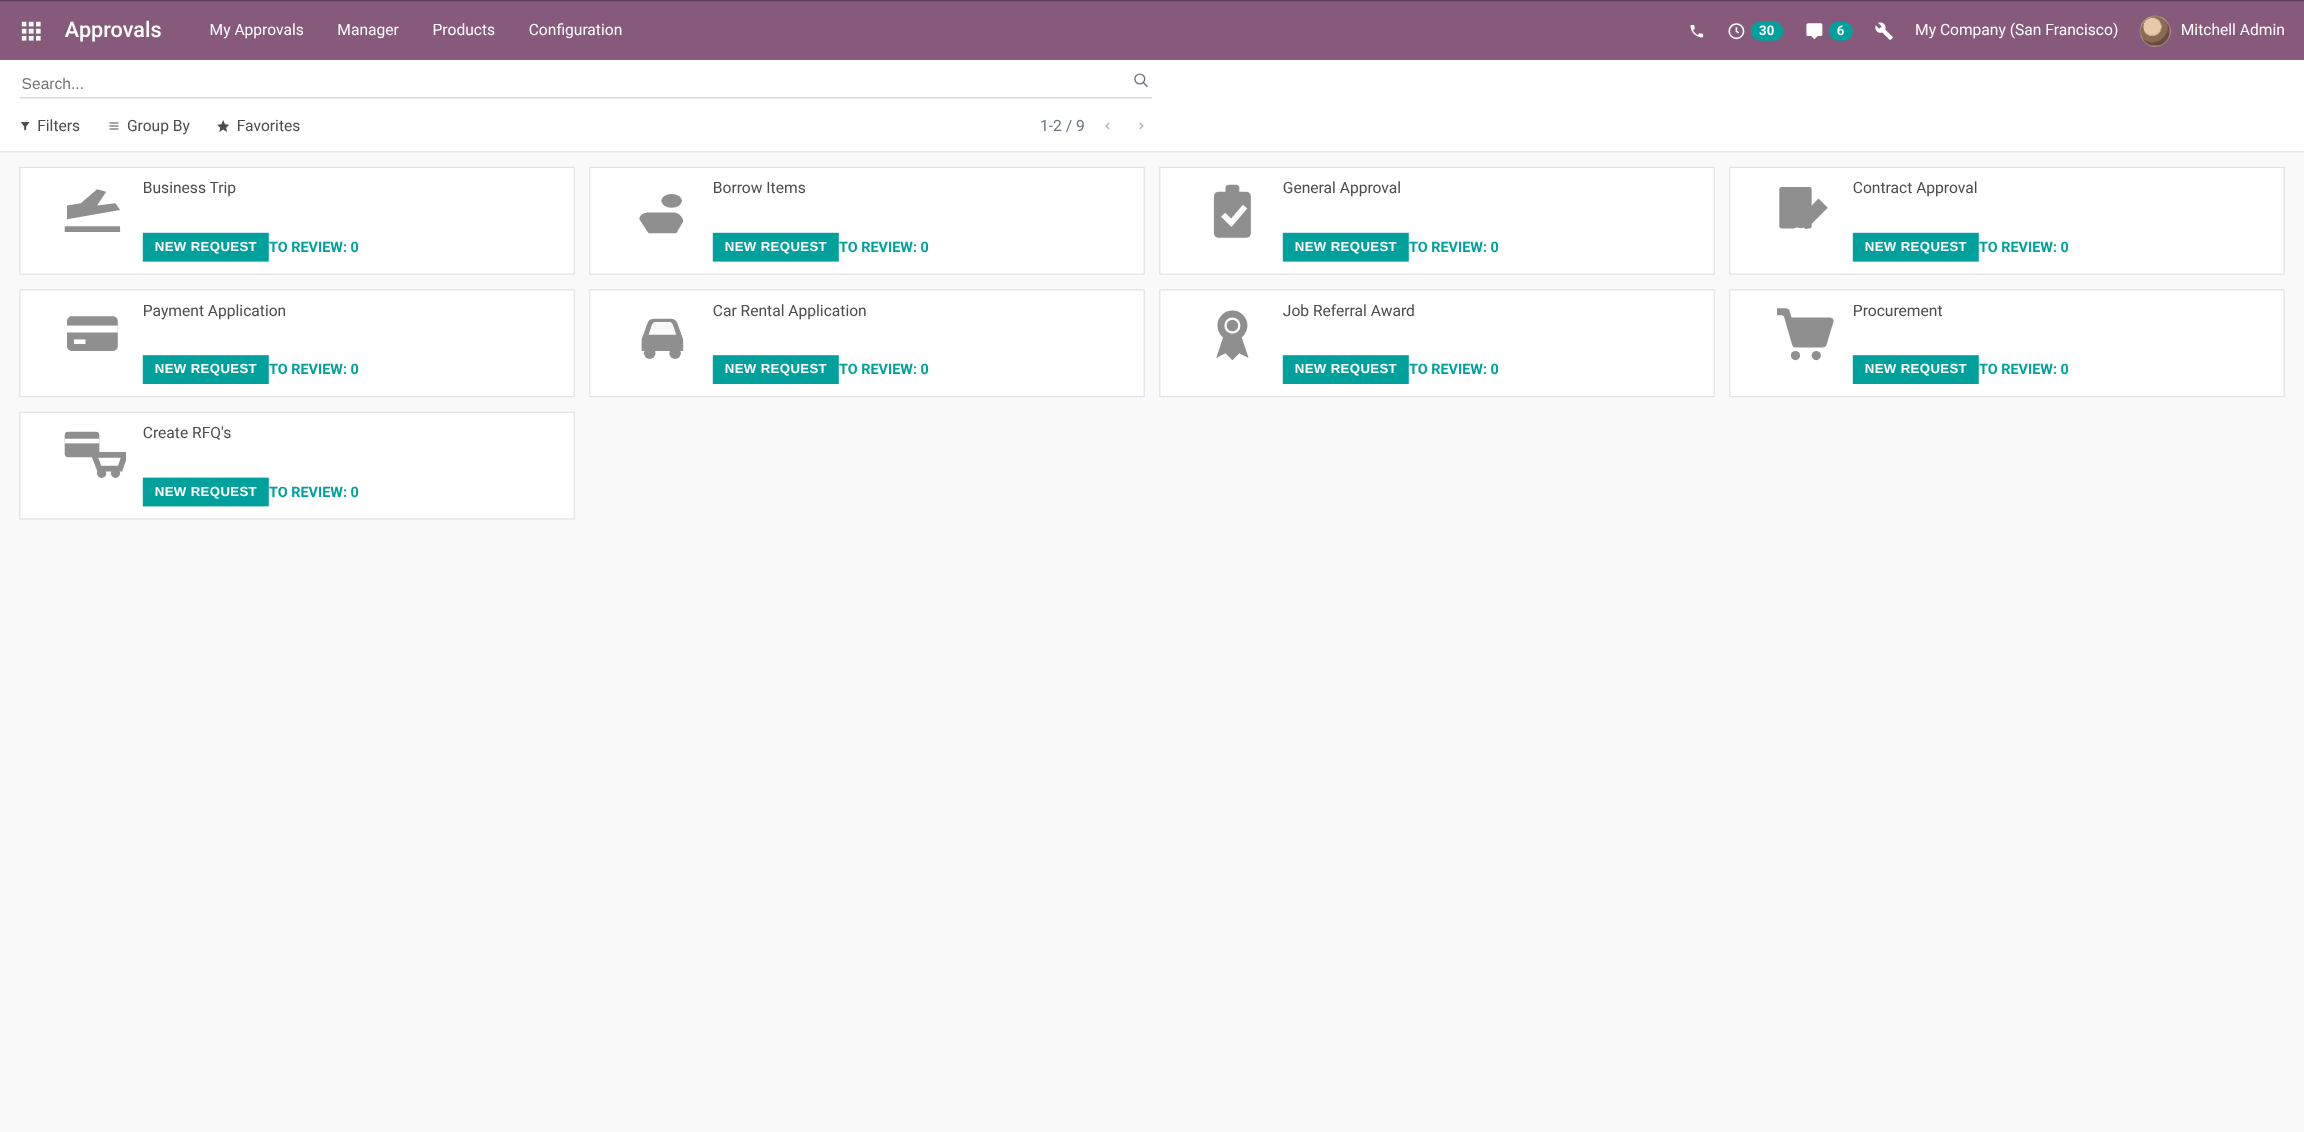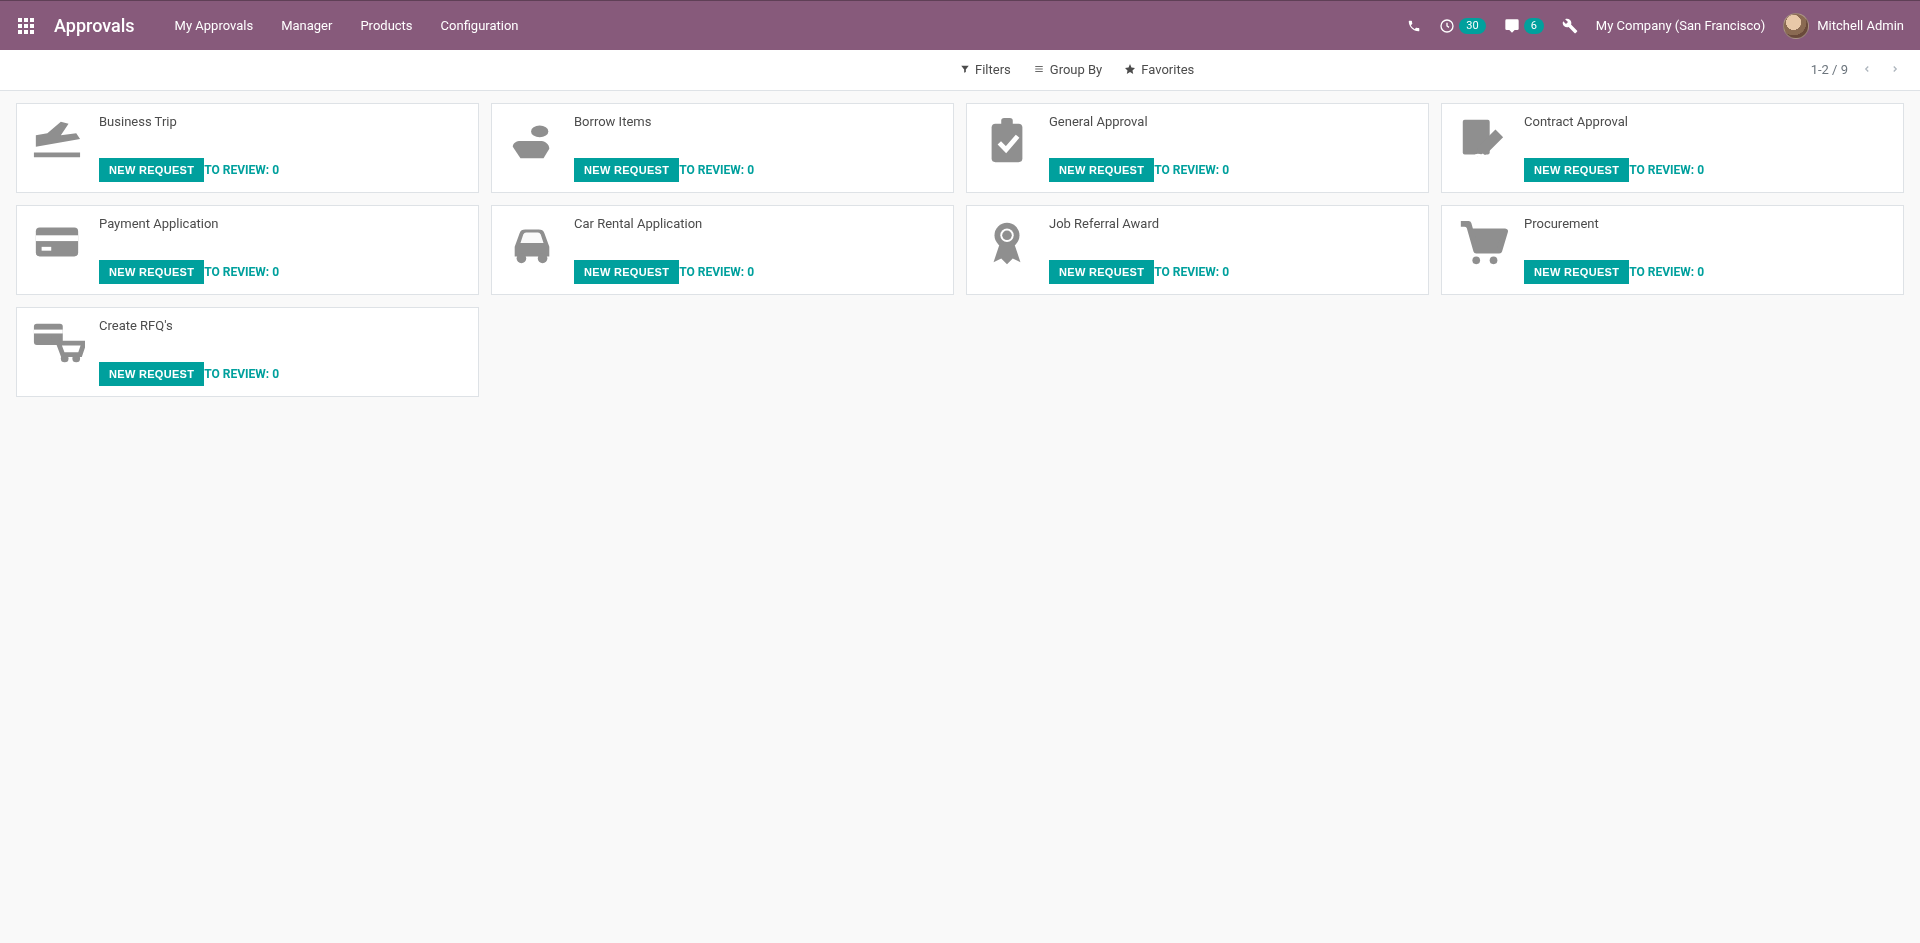--- a/index.html
+++ b/index.html
@@ -24,21 +24,21 @@
   .navbar .brand { font-size: 18px; font-weight: 500; color:#fff; margin-right: 40px; }
   .navbar .nav-links { display:flex; gap: 28px; }
   .navbar .nav-link { color:#fff; font-size:13px; cursor:pointer; }
   .navbar .spacer { flex:1; }
   .navbar .right { display:flex; align-items:center; gap:18px; }
   .navbar .icon-btn { display:flex; align-items:center; color:#fff; cursor:pointer; }
   .badge {
     background:#00a09d;
     color:#fff;
     font-size:11px;
-    font-weight:400;
+    font-weight:700;
     border-radius:9px;
     padding:1px 7px;
     margin-left:4px;
     line-height:14px;
   }
   .company { color:#fff; font-size:13px; cursor:pointer;}
   .user { display:flex; align-items:center; gap:8px; color:#fff; cursor:pointer;}
   .avatar {
     width:26px; height:26px; border-radius:50%;
     background: radial-gradient(circle at 40% 35%, #e8c8a8 0 35%, #8a6a52 36% 60%, #6a4a3a 61% 100%);
@@ -79,21 +79,21 @@
     padding: 12px 16px;
     display:grid;
     grid-template-columns: repeat(4, 1fr);
     gap:12px;
     align-items:start;
   }
   .card {
     background:#fff;
     border:1px solid #dee2e6;
     display:flex;
-    padding:10px 8px;
+    padding:10px 28px;
     min-height:90px;
   }
   .card .icon {
     width:64px;
     flex:0 0 64px;
     display:flex;
     align-items:flex-start;
     justify-content:center;
     color:#8f8f8f;
     padding-top:2px;
@@ -166,20 +166,29 @@
     </div>
     <div class="company">My Company (San Francisco)</div>
     <div class="user">
       <div class="avatar"></div>
       <span>Mitchell Admin</span>
     </div>
   </div>
 </div>
 
 <div class="control-panel">
+  <div class="search-wrap">
+    <input class="search-input" type="text" placeholder="Search..." style="">
+    <span class="search-icon">
+      <svg width="14" height="14" viewBox="0 0 24 24" fill="none" stroke="#6c757d" stroke-width="2">
+          <circle cx="10" cy="10" r="7"></circle>
+          <line x1="21" y1="21" x2="15" y2="15"></line>
+        </svg>
+    </span>
+  </div>
   <div class="cp-left2"></div>
   <div class="cp-right2">
     <div class="filterbar">
       <div class="filter-item">
         <svg width="10" height="10" viewBox="0 0 24 24" fill="#4c4c4c">
             <path d="M3 4h18l-7 9v6l-4 2v-8z"></path>
           </svg>
         <span>Filters</span>
       </div>
       <div class="filter-item">

